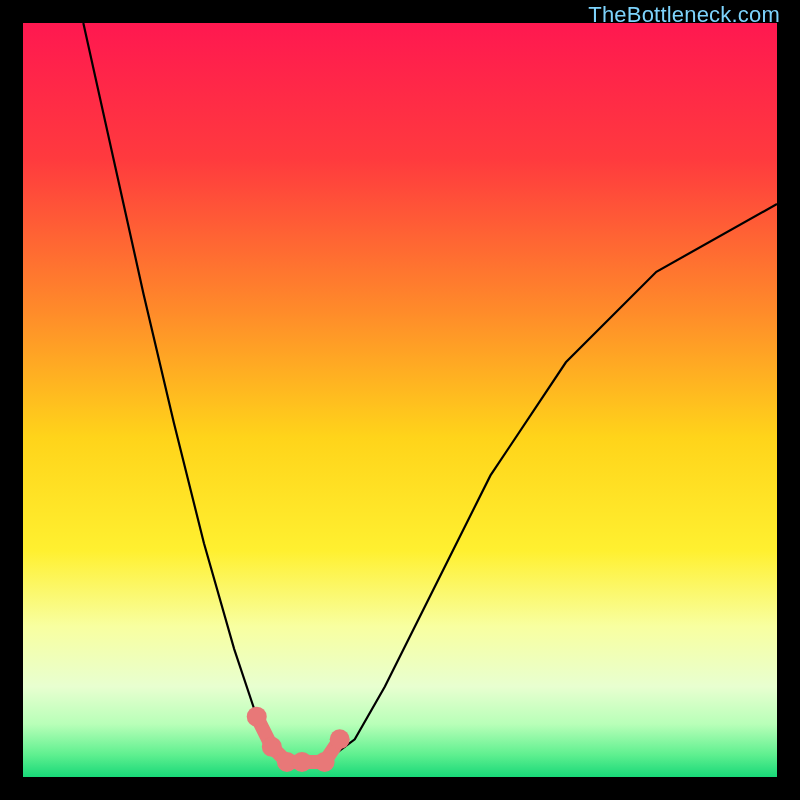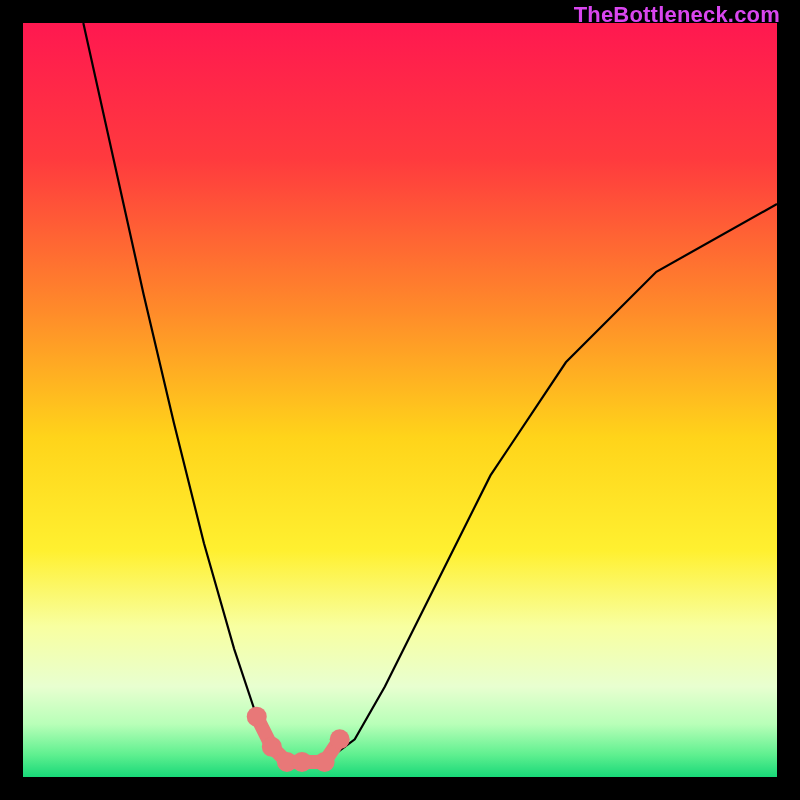--- a/index.html
+++ b/index.html
@@ -23,23 +23,23 @@
     position: absolute;
     left: 0;
     top: 0;
     width: 100%;
     height: 100%;
   }
   .watermark {
     position: absolute;
     top: 2px;
     right: 20px;
-    color: #d946ef;
+    color: #7dd3fc;
     font-size: 22px;
-    font-weight: 700;
+    font-weight: 400;
     letter-spacing: 0.2px;
   }
   svg.curves {
     position: absolute;
     left: 0;
     top: 0;
     width: 100%;
     height: 100%;
   }
 </style>

